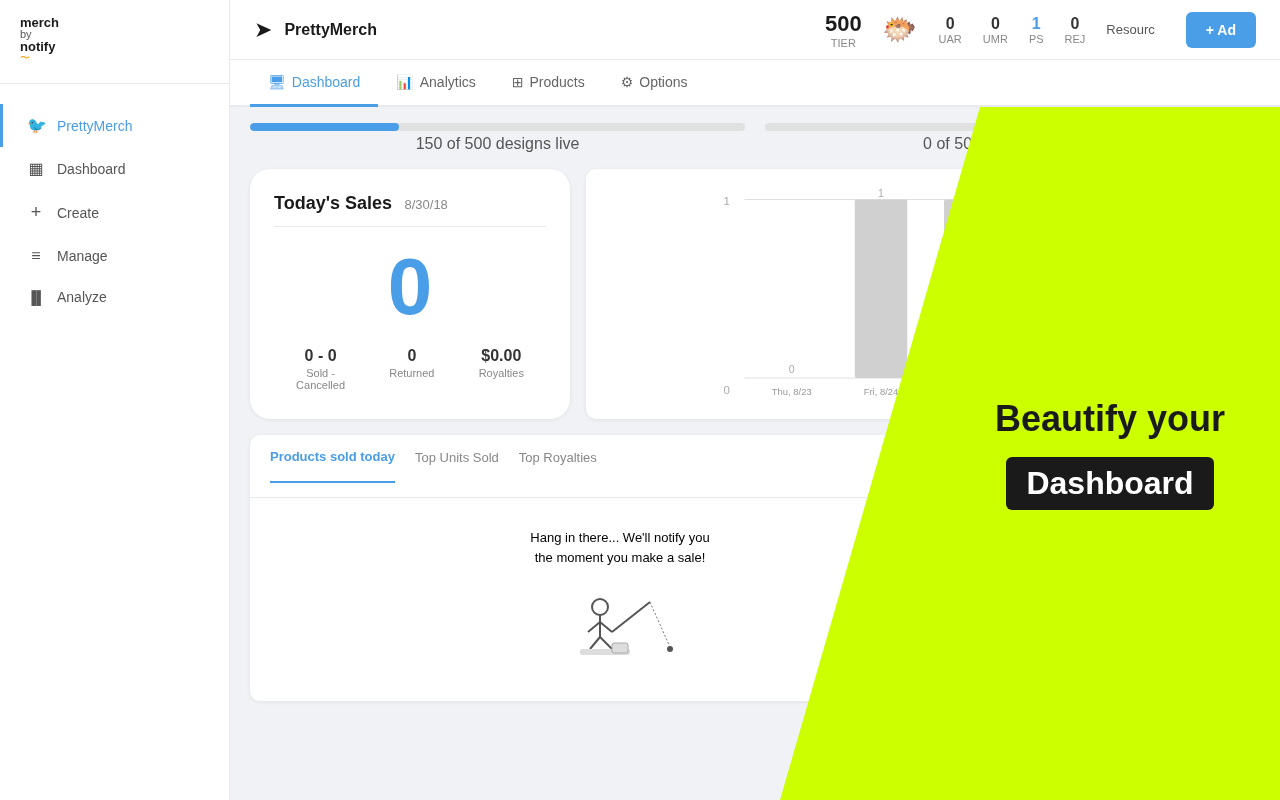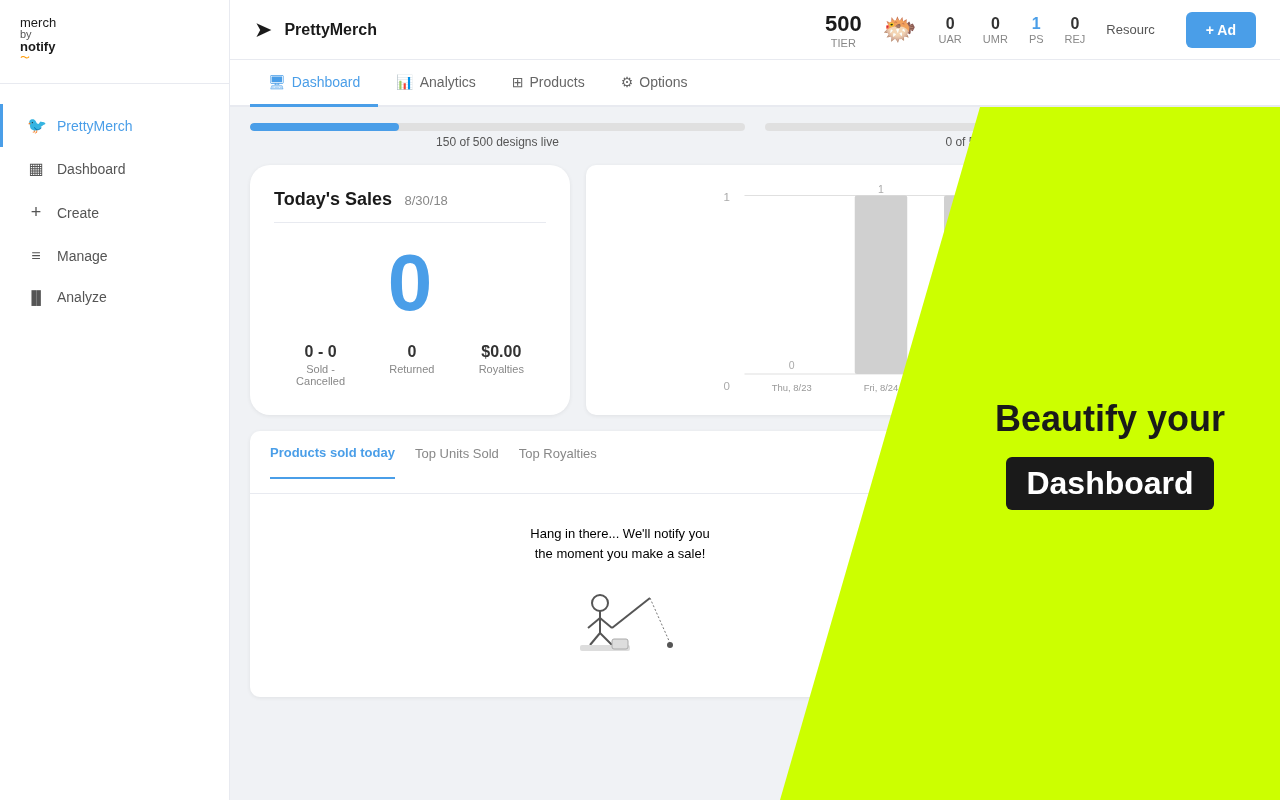--- a/index.html
+++ b/index.html
@@ -151,21 +151,21 @@
       background: #e0e0e0;
       border-radius: 4px;
       overflow: hidden;
     }
     .progress-bar-fill {
       height: 100%;
       border-radius: 4px;
       background: #4a9ee8;
     }
     .progress-label {
-      font-size: 12px;
+      font-size: 16px;
       color: #555;
       margin-top: 4px;
       text-align: center;
     }
 
     
     .cards-row {
       display: flex;
       gap: 16px;
       position: relative;
@@ -343,21 +343,21 @@
       margin-top: 16px;
       text-align: center;
     }
   </style>
 </head>
 <body>
 
 <div class="sidebar">
   <div class="sidebar-logo">
     <div style="display:flex;flex-direction:column;align-items:flex-start;">
-      <span style="font-size:13px;font-weight:400;color:#1a1a1a;line-height:1;">merch</span>
+      <span style="font-size:13px;font-weight:700;color:#1a1a1a;line-height:1;">merch</span>
       <span style="font-size:11px;color:#555;line-height:1;">by</span>
       <span style="font-size:13px;font-weight:700;color:#1a1a1a;line-height:1;">notify</span>
       <span style="font-size:10px;color:#FF9900;line-height:1;">〜</span>
     </div>
   </div>
   <div class="sidebar-nav">
     <div class="sidebar-item active">
       <span class="icon" style="color:#4a9ee8;">🐦</span>
       <span>PrettyMerch</span>
     </div>

